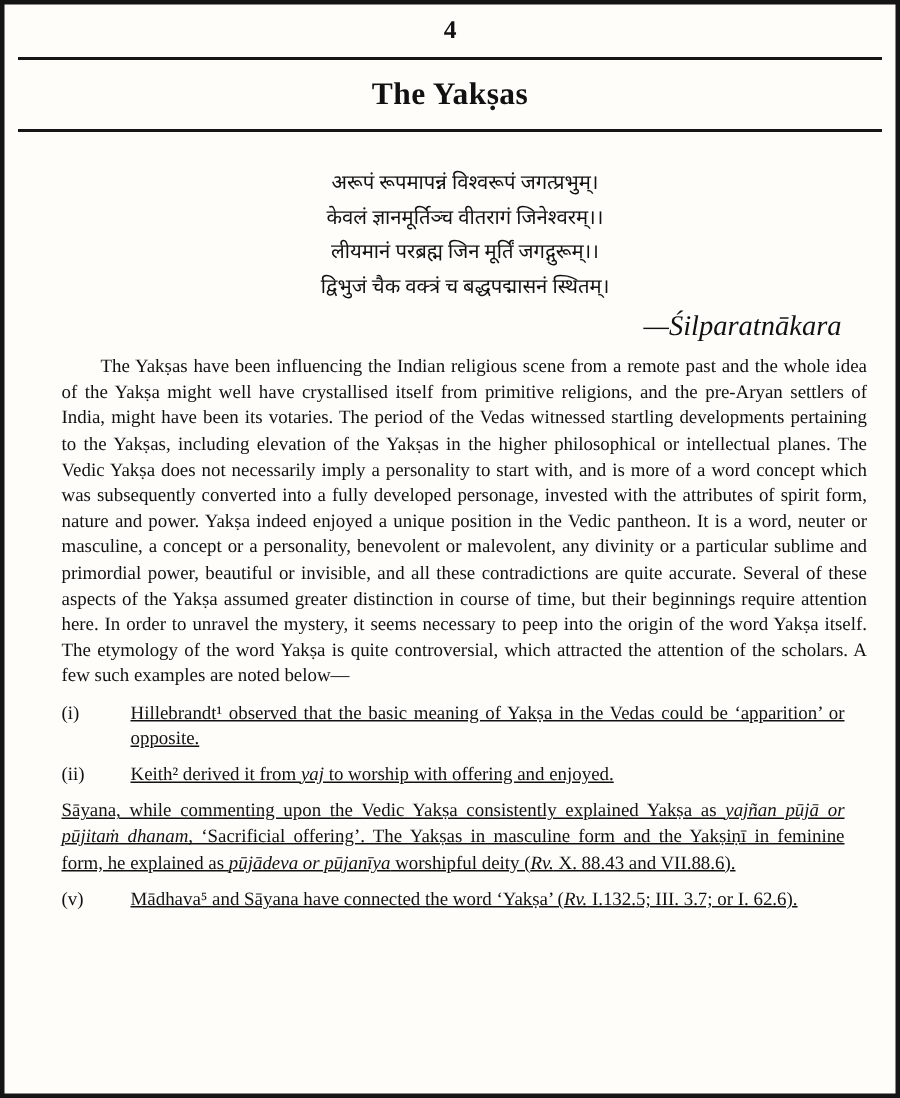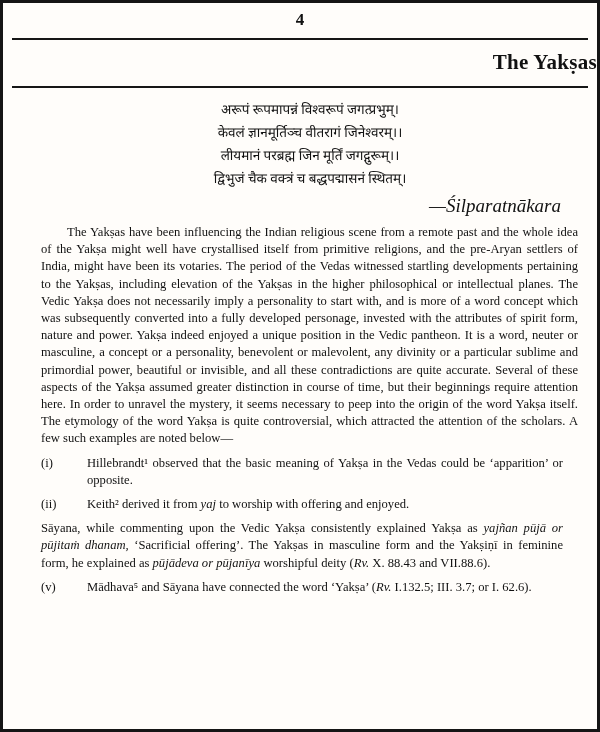--- a/index.html
+++ b/index.html
@@ -20,28 +20,28 @@
     font-size:17px;
     margin-top:7px;
     margin-bottom:8px;
   }
   .rule{
     height:2px;
     background:#161616;
     margin:0 9px;
   }
   .title{
-    text-align:right;
+    text-align:center;
     font-weight:bold;
     font-size:21px;
     margin:10px 0 11px 0;
     letter-spacing:.3px;
   }
   .verse{
-    margin-top:10px;
+    margin-top:22px;
     text-align:center;
     font-size:13.5px;
     line-height:23px;
     padding-left:20px;
   }
   .attribution{
     text-align:right;
     font-style:italic;
     font-size:19px;
     padding-right:36px;
@@ -62,20 +62,21 @@
     margin-top:7px;
     font-size:12.6px;
     line-height:17.2px;
   }
   .etym-marker{
     flex:0 0 46px;
   }
   .etym-text{
     flex:1;
     text-align:justify;
+    text-decoration:underline;
   }
   .italic{font-style:italic;}
 </style>
 </head>
 <body>
 
 <div class="page">
 
   <div class="chapter-number">4</div>
 

